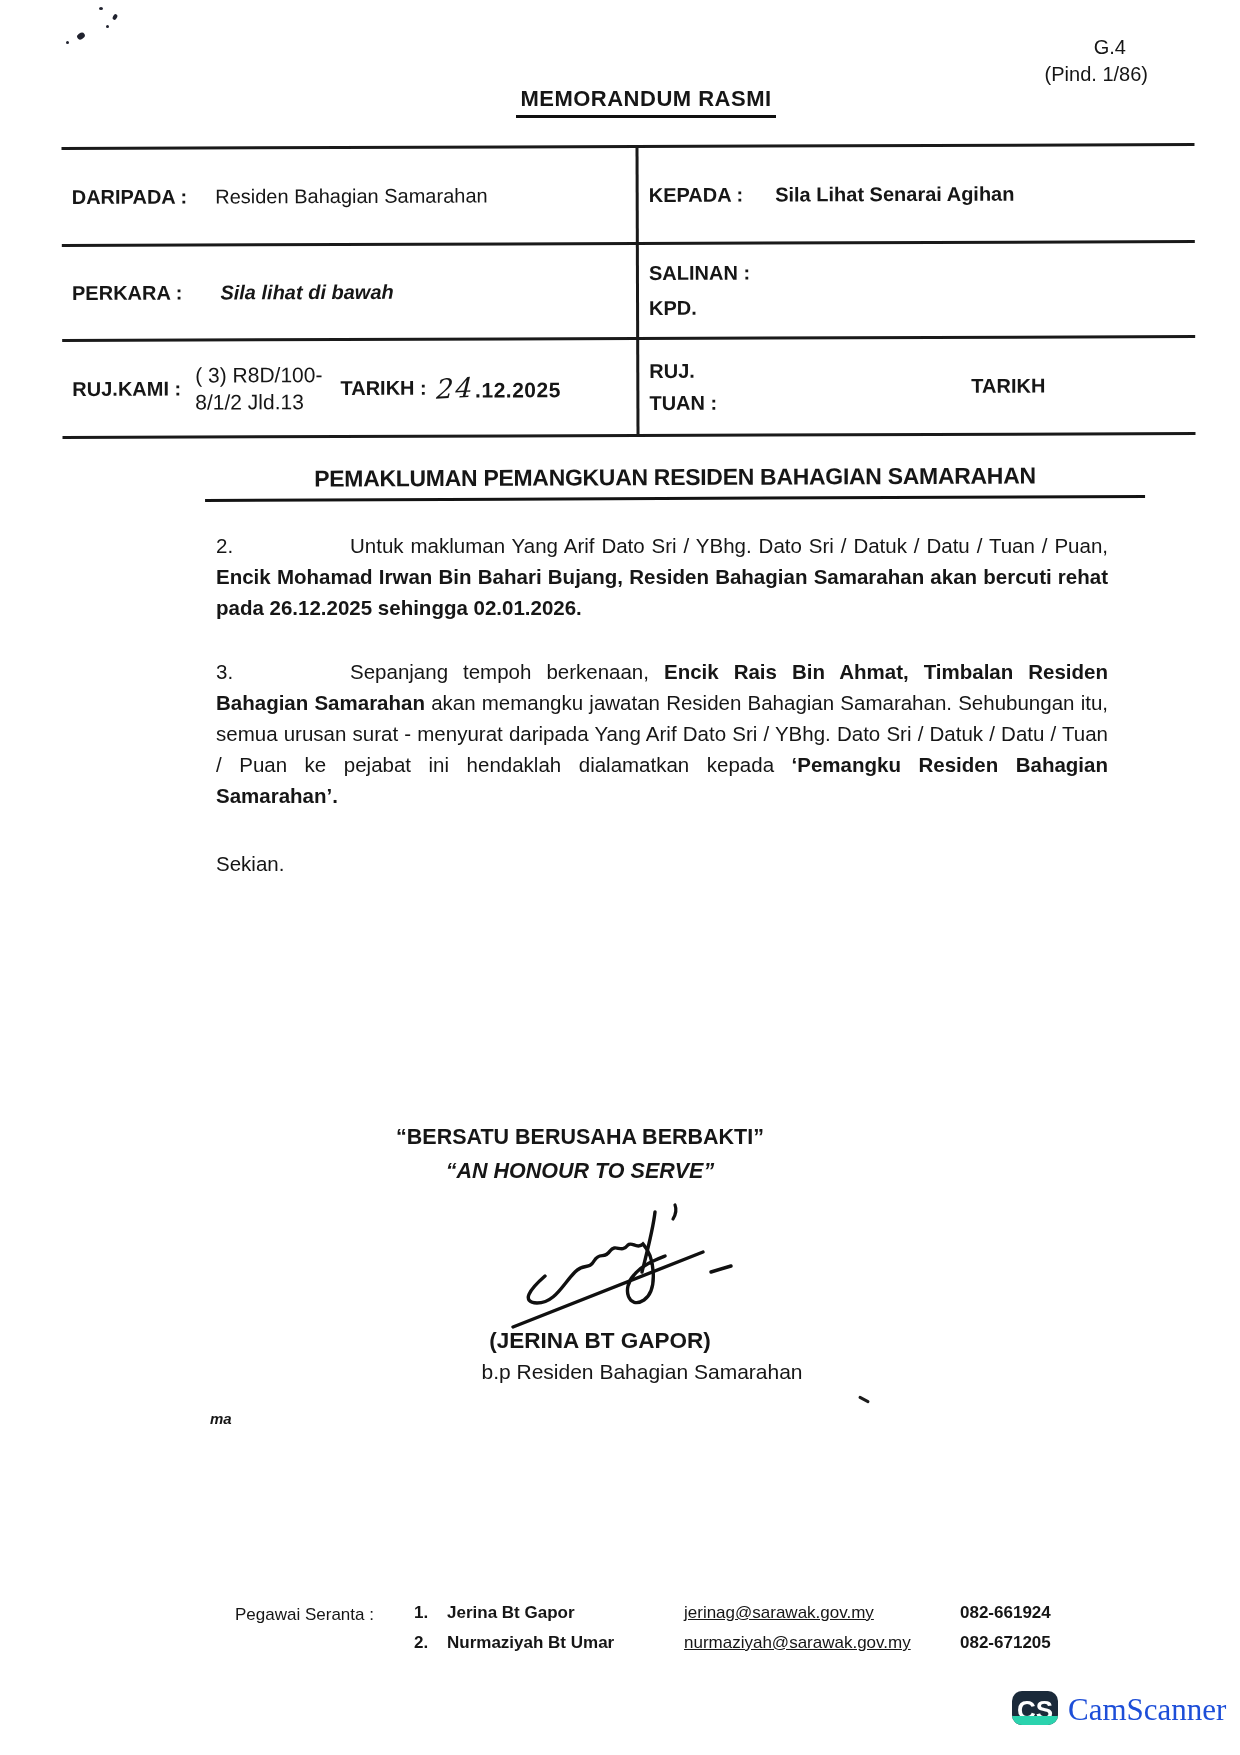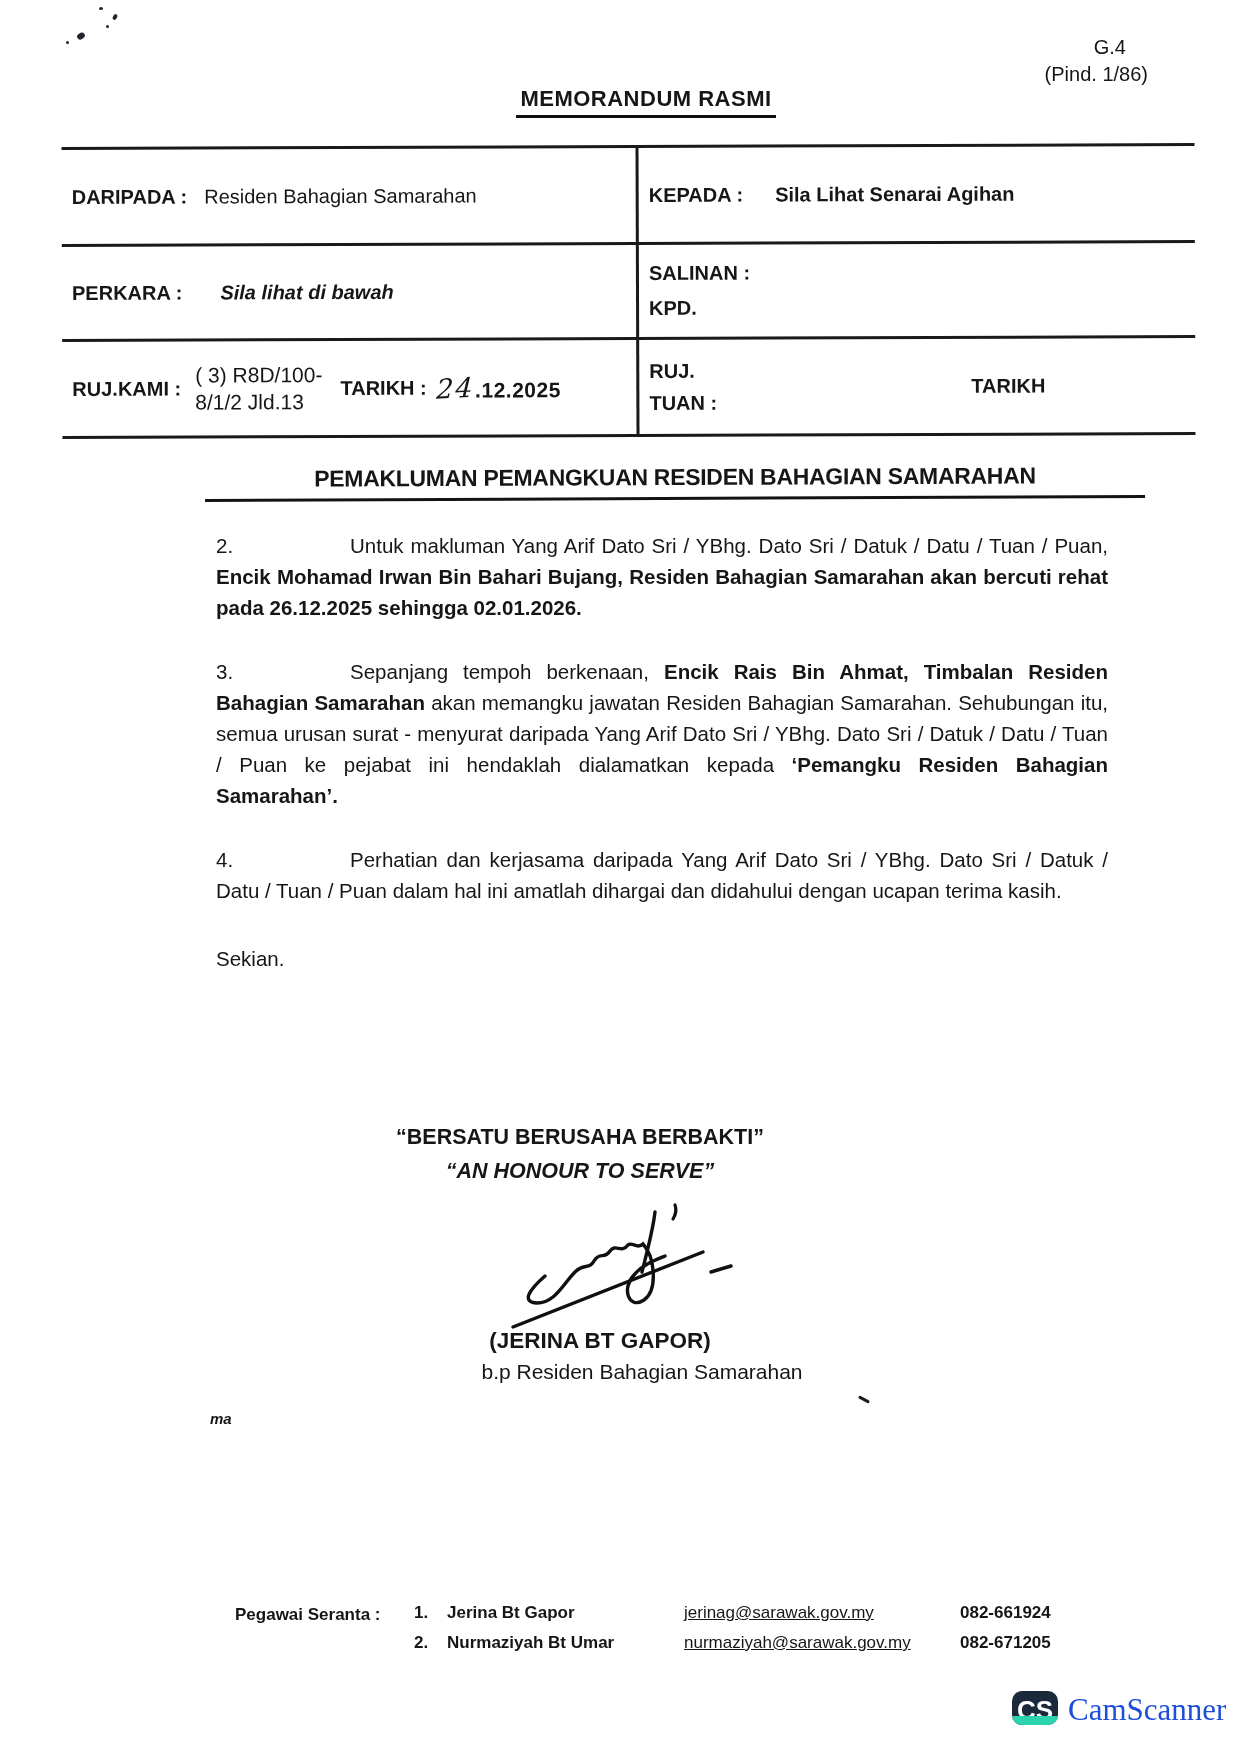--- a/index.html
+++ b/index.html
@@ -33,21 +33,21 @@
   .memo-table { position:absolute; top:145px; left:62px; width:1133px;
                 font-size:20px; transform:rotate(-0.2deg); }
   .tr { display:flex; border-top:3px solid #1a1a1a; }
   .tr.last { border-bottom:3px solid #1a1a1a; }
   .td-l { width:577px; border-right:3px solid #1a1a1a; padding-left:10px; }
   .td-r { flex:1; padding-left:10px; }
   .vc { display:flex; align-items:center; }
   .tr.r1 { height:97px; } .tr.r2 { height:95px; } .tr.r3 { height:100px; }
   .lbl { font-weight:bold; white-space:nowrap; }
   .val { white-space:nowrap; }
-  .r1 .td-l .val { margin-left:17px; }
+  .r1 .td-l .val { margin-left:28px; }
   .r1 .td-r .val { margin-left:32px; font-weight:bold; }
   .r2 .td-l .val { margin-left:38px; font-weight:bold; font-style:italic; }
   .stackcell { display:flex; flex-direction:column; justify-content:center; line-height:35px; }
   .refblock { margin-left:14px; font-size:21px; line-height:27px; white-space:nowrap; }
   .r3 .td-l { display:flex; align-items:center; }
   .r3 .tarikh-lbl { margin-left:18px; }
   .dateblock { margin-left:10px; white-space:nowrap; }
   .handwrit { font-family:"DejaVu Serif", serif; font-style:italic;
               font-size:27px; letter-spacing:2px; transform:rotate(-3deg) skewX(-6deg);
               display:inline-block; font-weight:500; }
@@ -76,21 +76,21 @@
   
   .sig-svg { position:absolute; left:505px; top:1200px; }
   .sig-name { position:absolute; top:1328px; left:0; width:1240px; text-align:center;
               font-weight:bold; font-size:22.5px; transform:translateX(-20px); }
   .sig-behalf { position:absolute; top:1360px; left:0; width:1240px; text-align:center;
                 font-size:21px; transform:translateX(22px); }
   .ma-note { position:absolute; left:210px; top:1410px; font-style:italic;
              font-size:15px; font-weight:bold; }
   
   .footer { position:absolute; left:0; top:1600px; width:1240px; font-size:17px; }
-  .f-label { position:absolute; left:235px; top:5px; font-weight:bold; }
+  .f-label { position:absolute; left:235px; top:5px; font-weight:normal; }
   .f-num   { position:absolute; left:414px; font-weight:bold; }
   .f-name  { position:absolute; left:447px; font-weight:bold; }
   .f-email { position:absolute; left:684px; text-decoration:underline; }
   .f-phone { position:absolute; left:960px; font-weight:bold; }
   .f-row1 span { top:3px; }
   .f-row2 span { top:33px; }
   .f-row .f-num, .f-row .f-name, .f-row .f-email, .f-row .f-phone { position:absolute; }
   
   .cs-badge { position:absolute; left:1012px; top:1691px; width:46px; height:34px;
               border-radius:10px; background:var(--cs-bg,#1b2a3a); overflow:hidden; }
@@ -165,21 +165,20 @@
 </div>
 
 <div class="subject">PEMAKLUMAN PEMANGKUAN RESIDEN BAHAGIAN SAMARAHAN</div>
 
 <div class="bodytext">
 
   <p class="para"><span class="pnum">2.</span><span>Untuk makluman Yang Arif Dato Sri / YBhg. Dato Sri / Datuk / Datu / Tuan / Puan, </span><span class="b">Encik Mohamad Irwan Bin Bahari Bujang, Residen Bahagian Samarahan akan bercuti rehat pada 26.12.2025 sehingga 02.01.2026.</span></p>
 
   <p class="para"><span class="pnum">3.</span><span>Sepanjang tempoh berkenaan, </span><span class="b">Encik Rais Bin Ahmat, Timbalan Residen Bahagian Samarahan</span><span> akan memangku jawatan Residen Bahagian Samarahan. Sehubungan itu, semua urusan surat - menyurat daripada Yang Arif Dato Sri / YBhg. Dato Sri / Datuk / Datu / Tuan / Puan ke pejabat ini hendaklah dialamatkan kepada </span><span class="b">‘Pemangku Residen Bahagian Samarahan’.</span></p>
 
-  <p class="para"><span class="pnum">4.</span><span>Perhatian dan kerjasama daripada Yang Arif Dato Sri / YBhg. Dato Sri / Datuk / Datu / Tuan / Puan dalam hal ini amatlah dihargai dan didahului dengan ucapan terima kasih.</span></p>
 
   <p class="para sekian">Sekian.</p>
 </div>
 
 <div class="motto">
   <span class="l1">“BERSATU BERUSAHA BERBAKTI”</span>
   <span class="l2">“AN HONOUR TO SERVE”</span>
 </div>
 
 <svg class="sig-svg" width="260" height="135" viewBox="0 0 260 135" fill="none" xmlns="http://www.w3.org/2000/svg">

